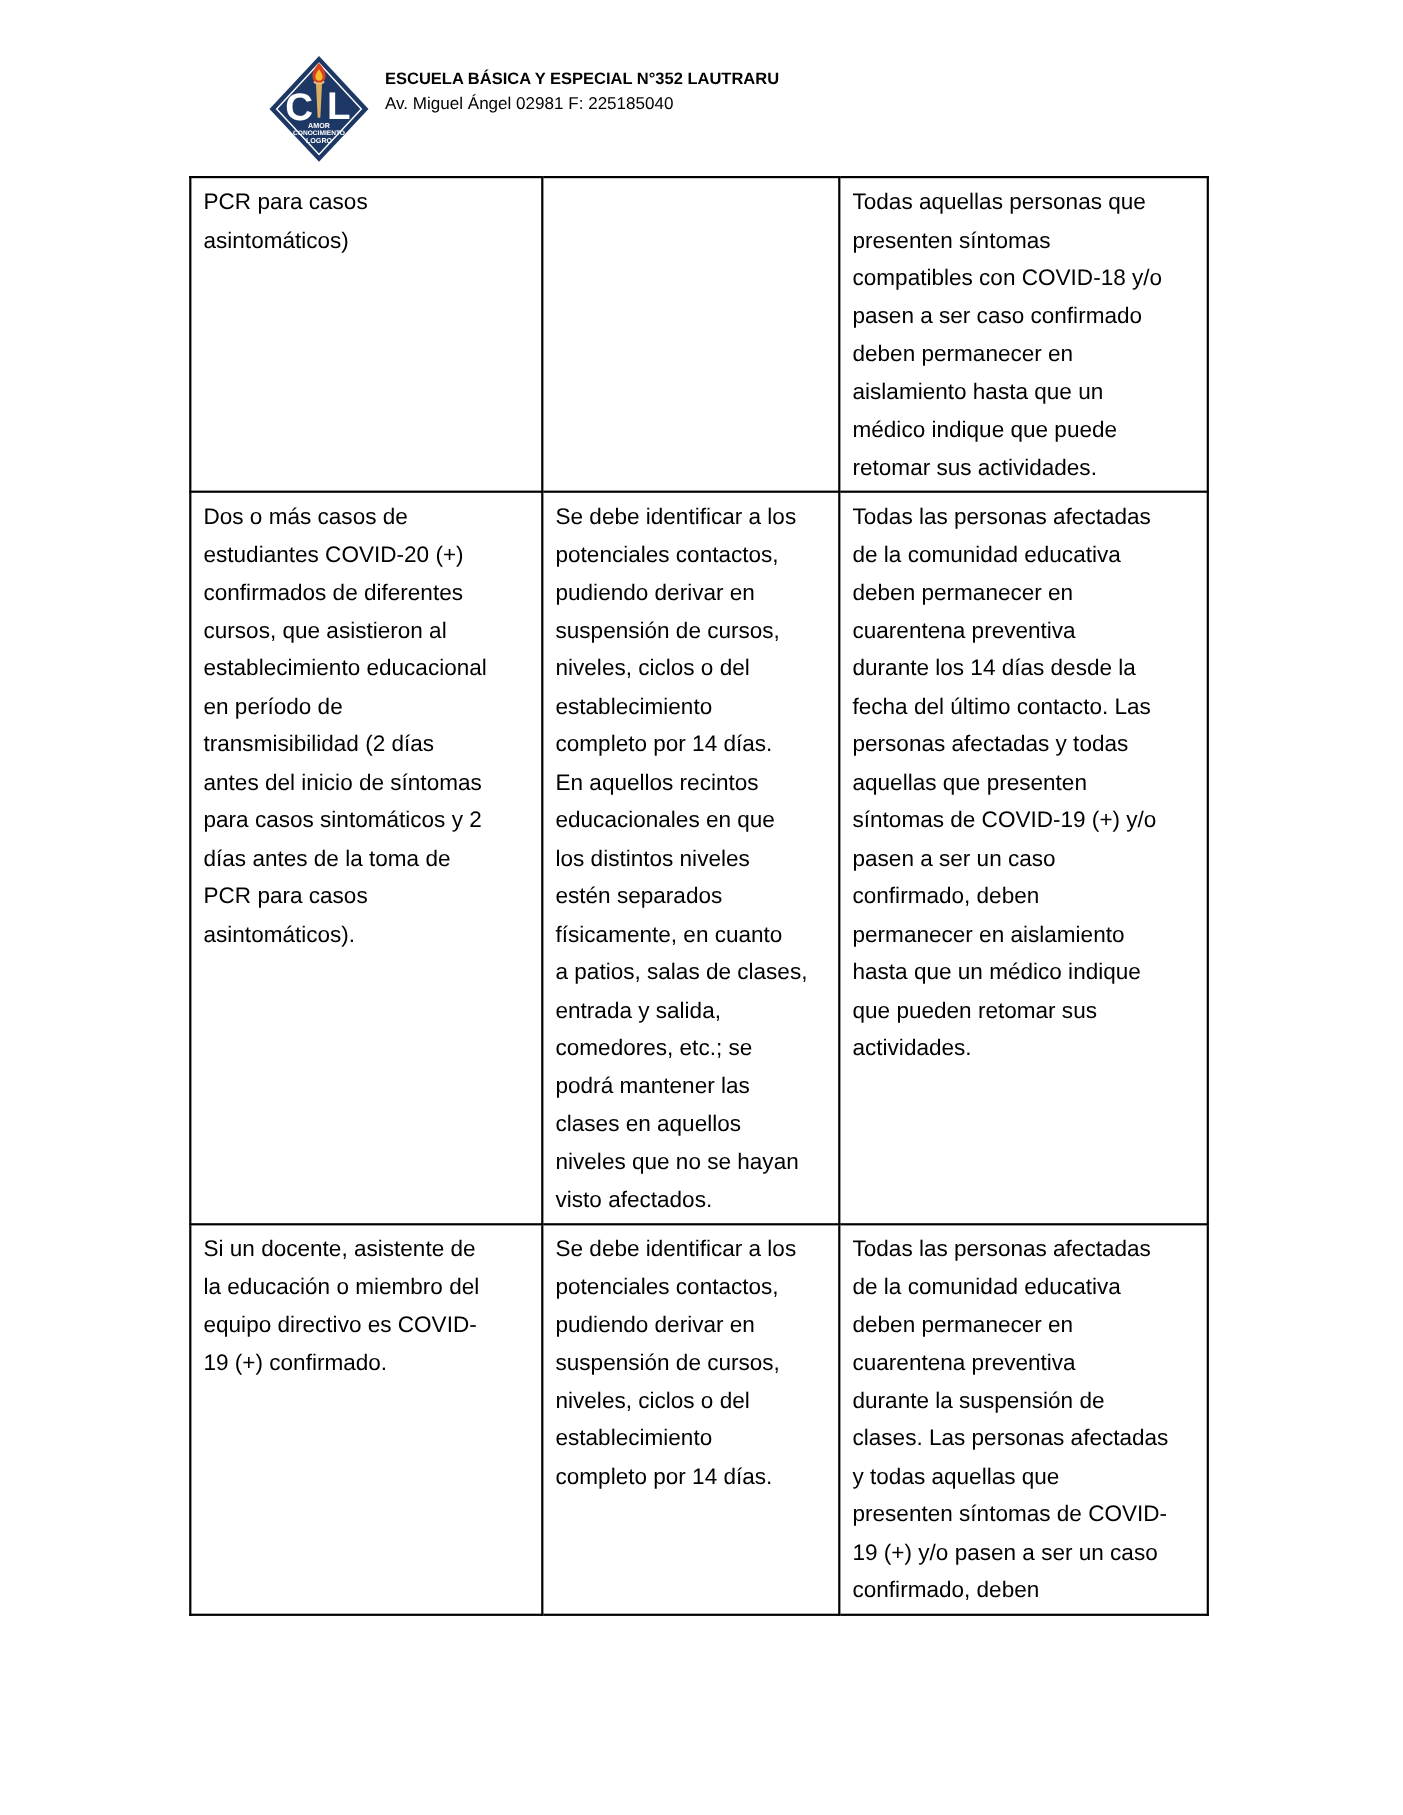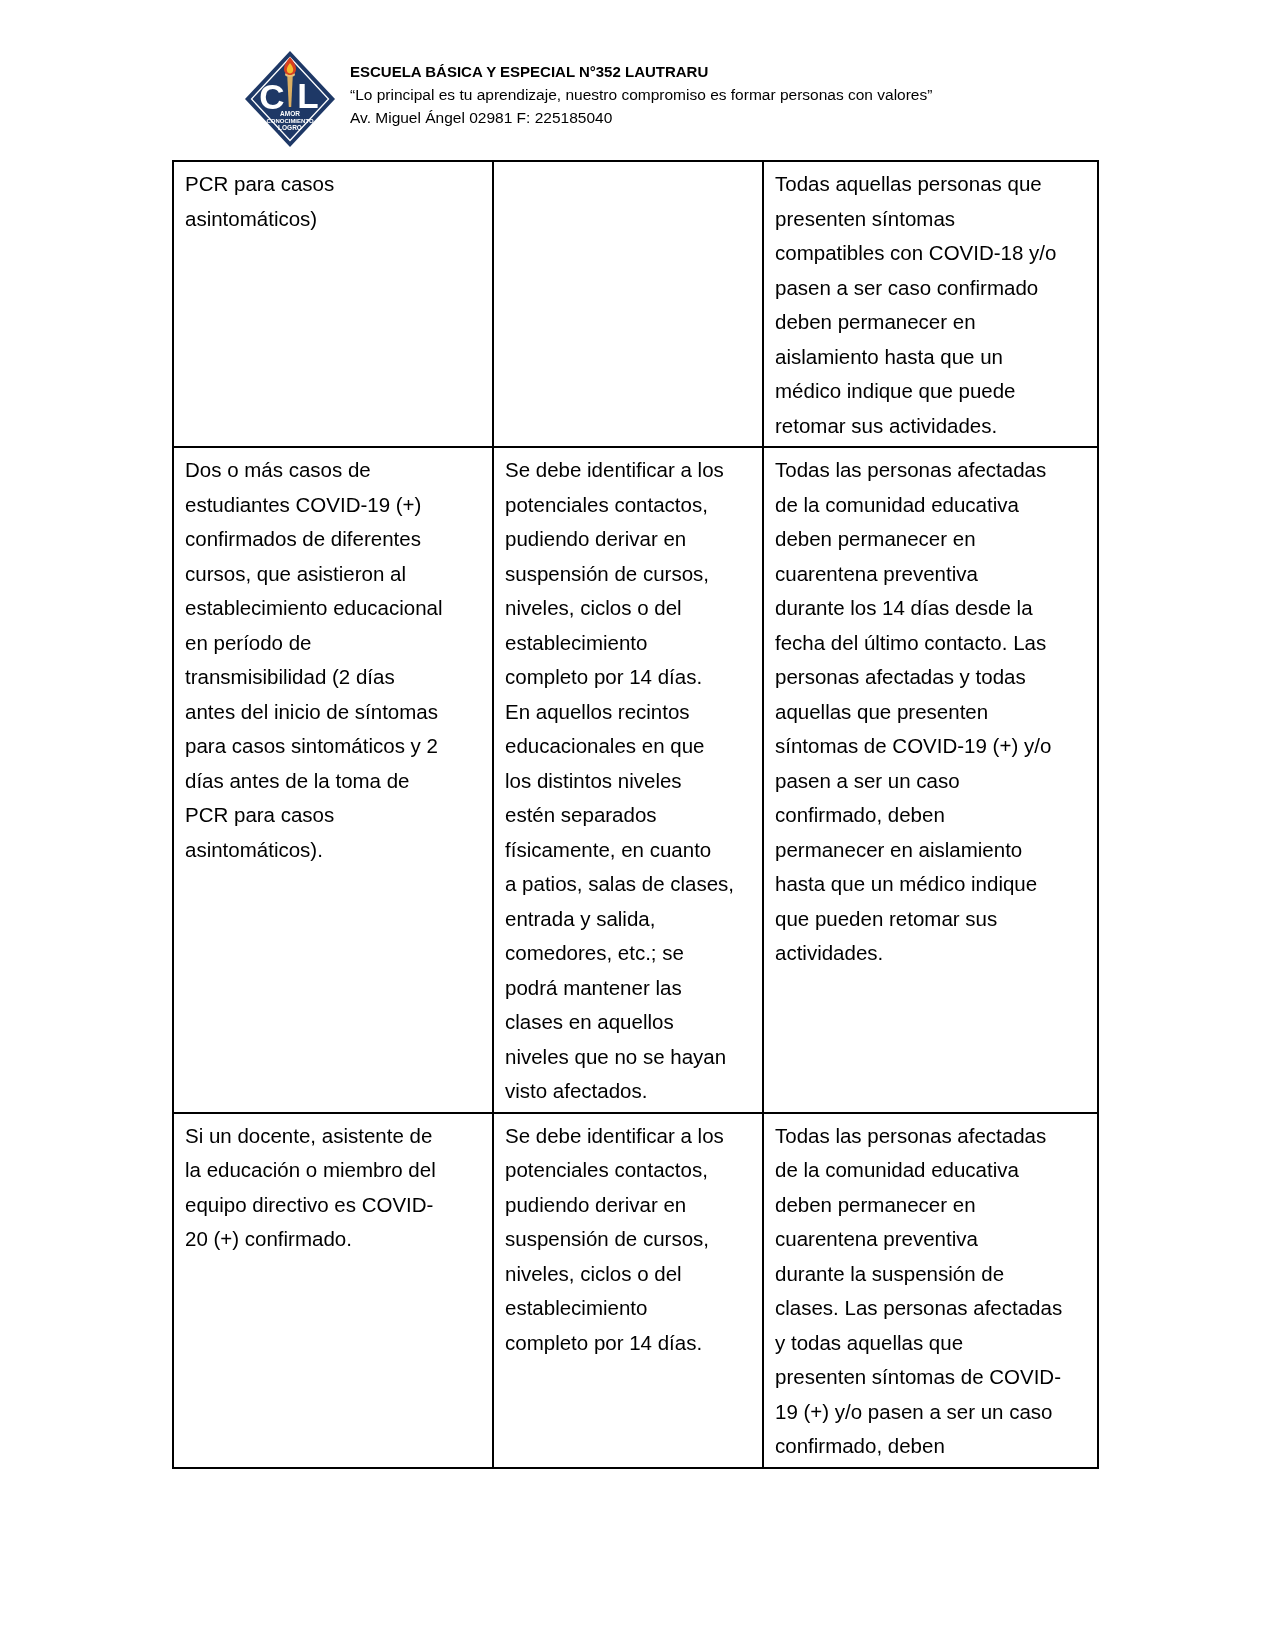--- a/index.html
+++ b/index.html
@@ -72,21 +72,20 @@
           <path d="M47,13 C49.2,16 50.2,17.8 50.2,19.8 C50.2,22 48.8,23.4 47,23.4 C45.2,23.4 43.8,22 43.8,19.8 C43.8,17.8 44.8,16 47,13 Z" fill="#f5bc2e"></path>
         </g>
         <text x="47" y="66" text-anchor="middle" fill="#ffffff" font-family="Liberation Sans, sans-serif" font-weight="bold" font-size="6.5">AMOR</text>
         <text x="47" y="73" text-anchor="middle" fill="#ffffff" font-family="Liberation Sans, sans-serif" font-weight="bold" font-size="6">CONOCIMIENTO</text>
         <text x="47" y="80" text-anchor="middle" fill="#ffffff" font-family="Liberation Sans, sans-serif" font-weight="bold" font-size="6.5">LOGRO</text>
       </svg>
     </div>
 
     <div class="header-text">
       <div class="school-name">ESCUELA BÁSICA Y ESPECIAL N°352 LAUTRARU</div>
-      <div class="school-motto">“Lo principal es tu aprendizaje, nuestro compromiso es formar personas con valores”</div>
       <div class="school-addr">Av. Miguel Ángel 02981 F: 225185040</div>
     </div>
   </header>
 
   <table class="protocol-table">
     <colgroup>
       <col class="col-1">
         <col class="col-2">
         <col class="col-3">
     </colgroup>
@@ -99,21 +98,21 @@
 presenten síntomas
 compatibles con COVID-18 y/o
 pasen a ser caso confirmado
 deben permanecer en
 aislamiento hasta que un
 médico indique que puede
 retomar sus actividades.</td>
       </tr>
       <tr>
         <td>Dos o más casos de
-estudiantes COVID-19 (+)
+estudiantes COVID-20 (+)
 confirmados de diferentes
 cursos, que asistieron al
 establecimiento educacional
 en período de
 transmisibilidad (2 días
 antes del inicio de síntomas
 para casos sintomáticos y 2
 días antes de la toma de
 PCR para casos
 asintomáticos).</td>
@@ -149,21 +148,21 @@
 confirmado, deben
 permanecer en aislamiento
 hasta que un médico indique
 que pueden retomar sus
 actividades.</td>
       </tr>
       <tr>
         <td>Si un docente, asistente de
 la educación o miembro del
 equipo directivo es COVID-
-20 (+) confirmado.</td>
+19 (+) confirmado.</td>
         <td>Se debe identificar a los
 potenciales contactos,
 pudiendo derivar en
 suspensión de cursos,
 niveles, ciclos o del
 establecimiento
 completo por 14 días.</td>
         <td>Todas las personas afectadas
 de la comunidad educativa
 deben permanecer en

